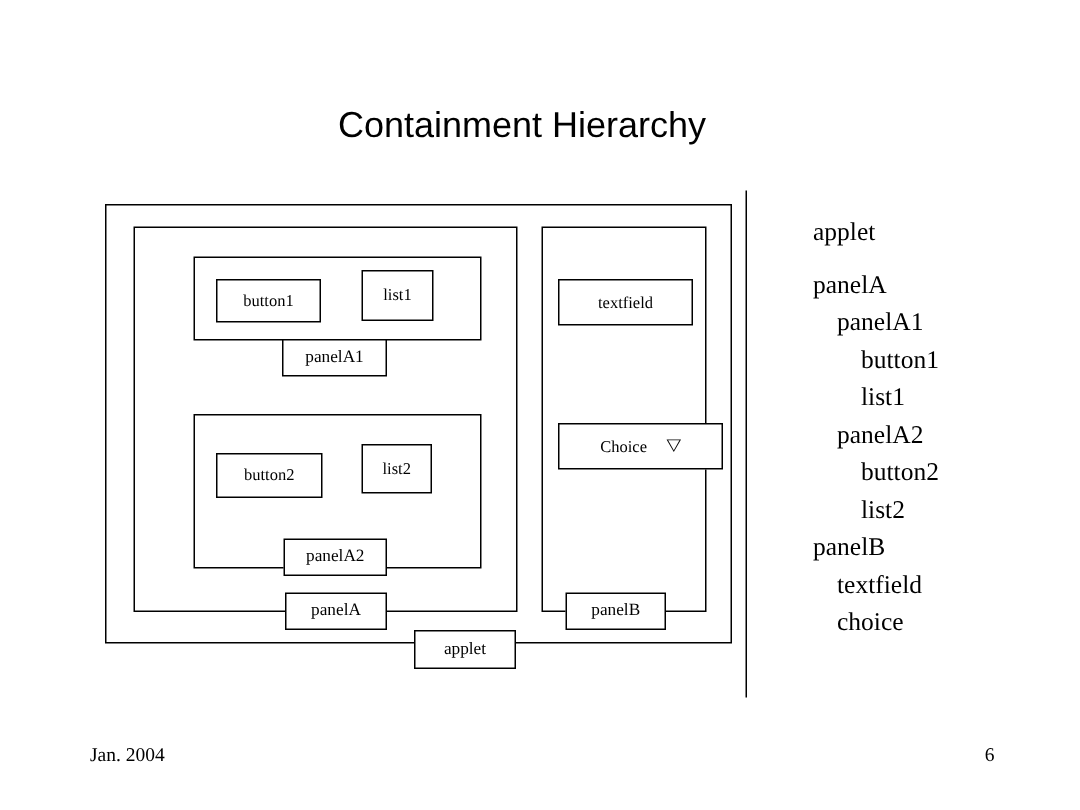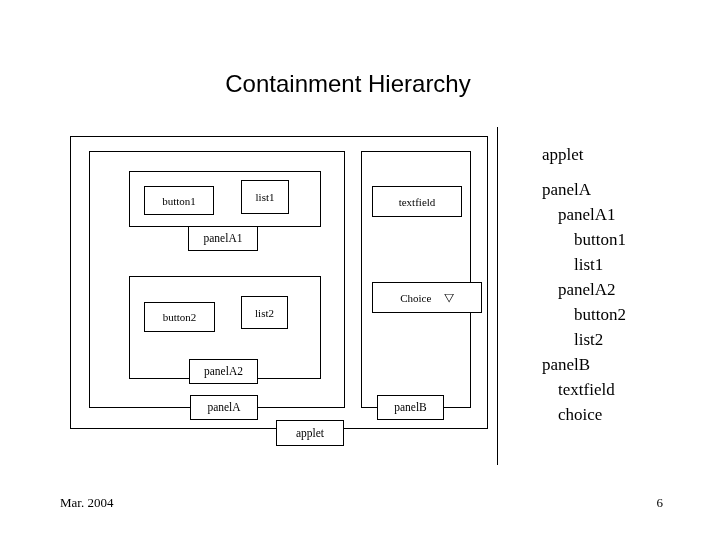--- a/index.html
+++ b/index.html
@@ -206,16 +206,16 @@
     <span class="tree-row lvl2">button1</span>
     <span class="tree-row lvl2">list1</span>
     <span class="tree-row lvl1">panelA2</span>
     <span class="tree-row lvl2">button2</span>
     <span class="tree-row lvl2">list2</span>
     <span class="tree-row lvl0">panelB</span>
     <span class="tree-row lvl1">textfield</span>
     <span class="tree-row lvl1">choice</span>
   </div>
 
-  <div class="footer-date">Mar. 2004</div>
+  <div class="footer-date">Jan. 2004</div>
   <div class="footer-page">6</div>
 
 </div>
 
 </body></html>

